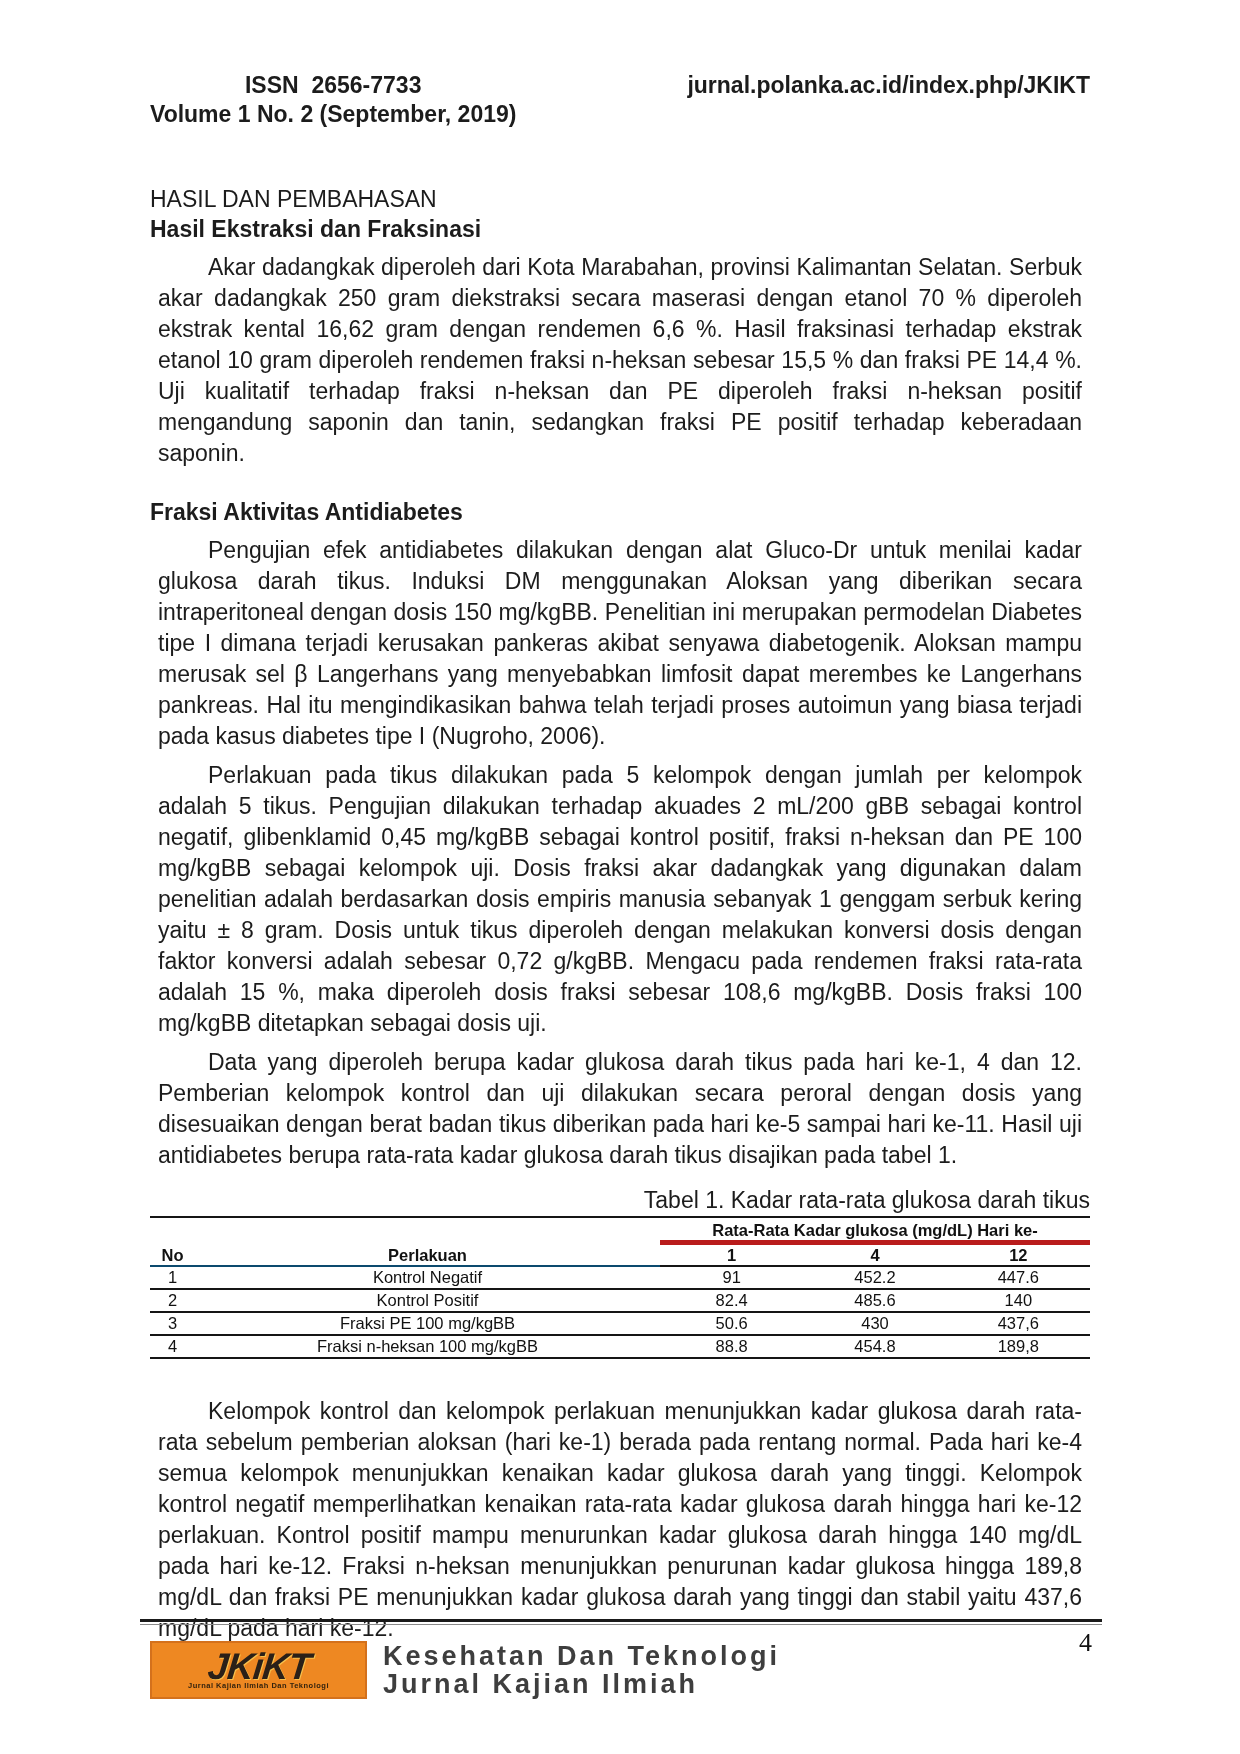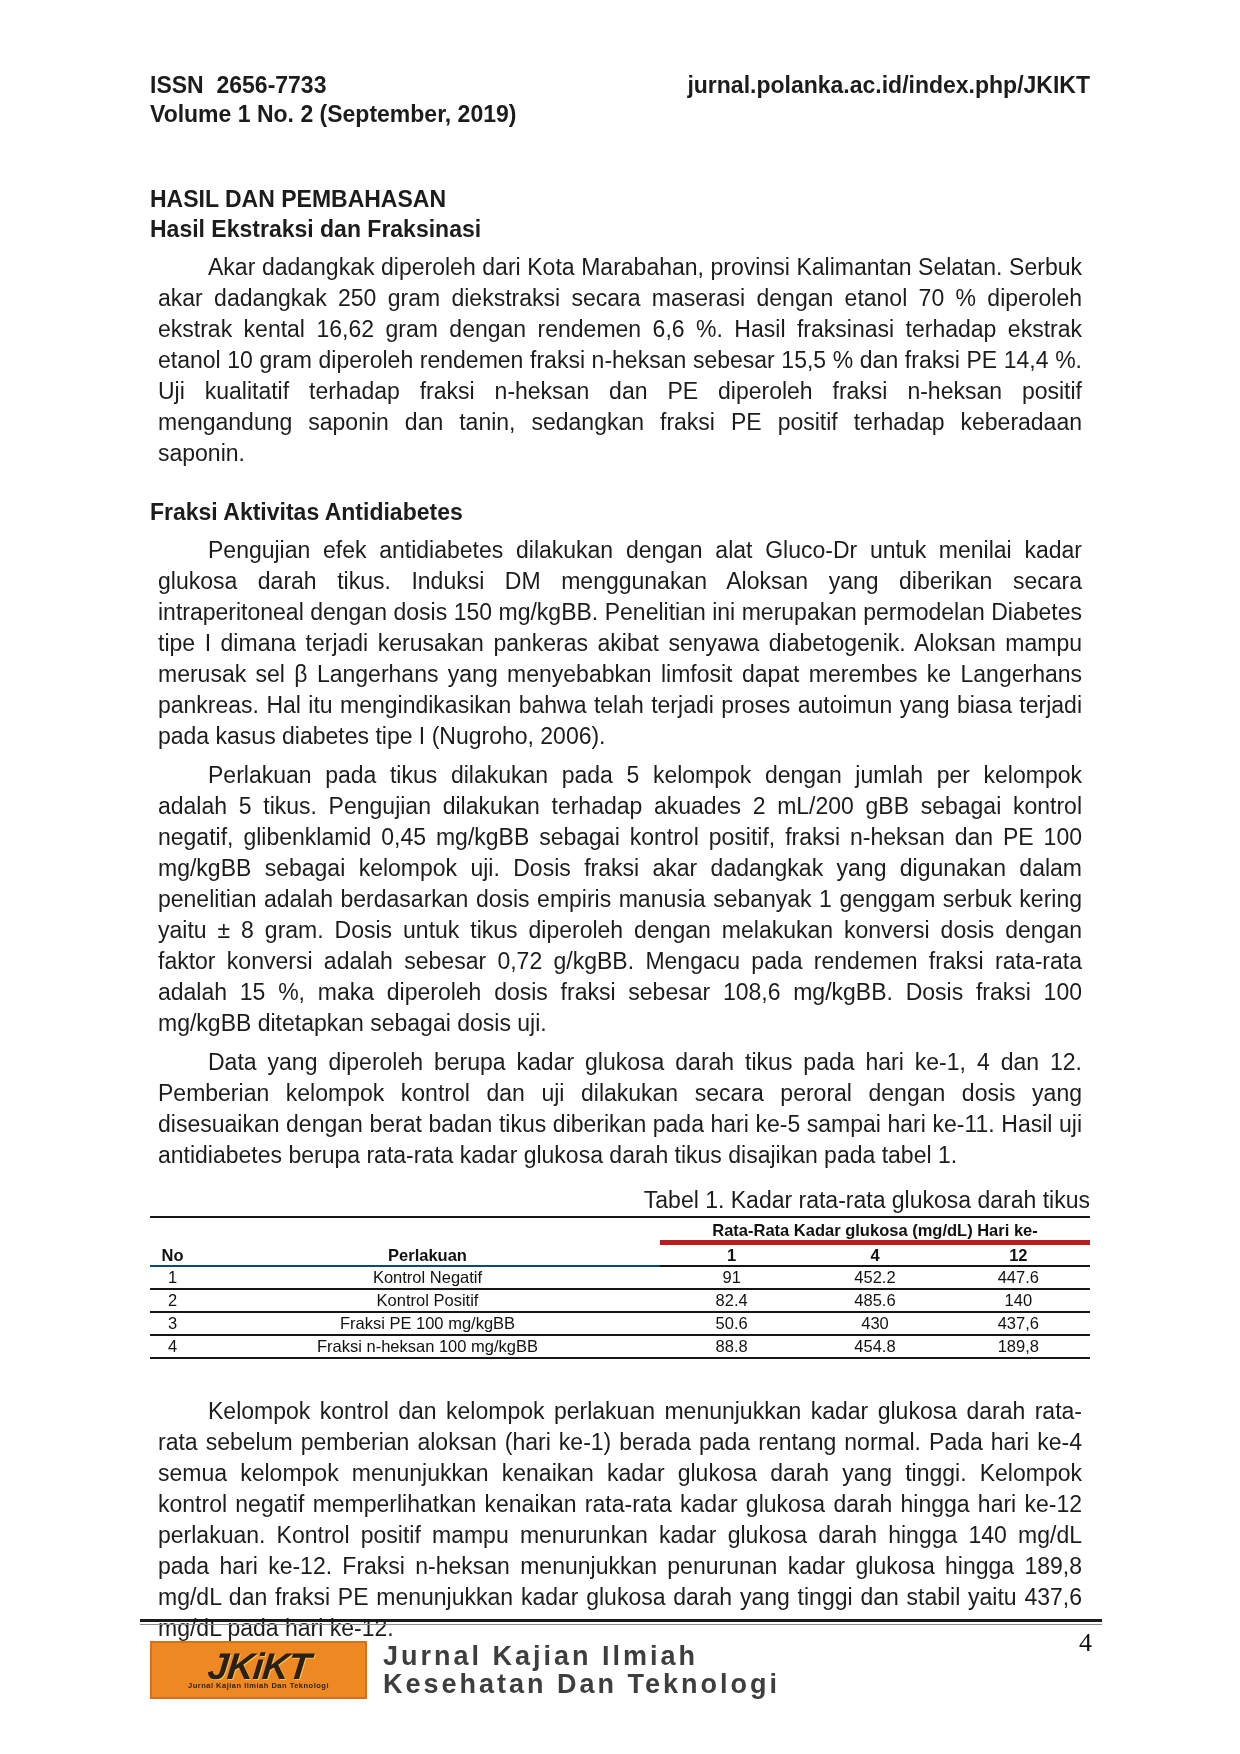--- a/index.html
+++ b/index.html
@@ -10,26 +10,26 @@
     font-family:"Liberation Sans", sans-serif;
     color:#1c1c1c;
     overflow:hidden;
   }
   .content { padding:0 150px; }
 
   
   .doc-header {
     display:flex; justify-content:space-between; align-items:flex-start;
     padding-top:71px;
-    font-weight:bold; font-size:23px; line-height:29px;
+    font-weight:bold; font-size:23px; line-height:29px;text-align:center;
   }
   .hdr-left div { white-space:pre; }
 
   
-  .main-heading { font-size:23px; line-height:30px; font-weight:bold; margin:55px 0 0 0; }
+  .main-heading { font-size:23px; line-height:30px; font-weight:normal; margin:55px 0 0 0; }
   .sub-heading  { font-size:23px; line-height:30px; font-weight:bold; margin:0; }
   .sub-heading.gap-above { margin-top:28px; }
 
   
   p.para {
     font-size:23px; line-height:31px;
     text-align:justify; text-justify:inter-word;
     margin:8px; text-indent:50px;
   }
 
@@ -160,17 +160,17 @@
 
   <div class="footer-rule"></div>
   <div class="page-number">4</div>
 
   <div class="footer-brand">
     <div class="logo-box">
       <div class="logo-text">JKiKT</div>
       <div class="logo-sub">Jurnal Kajian Ilmiah Dan Teknologi</div>
     </div>
     <div class="brand-name">
+      <div>Kesehatan Dan Teknologi</div>
       <div>Jurnal Kajian Ilmiah</div>
-      <div>Kesehatan Dan Teknologi</div>
     </div>
   </div>
 </div>
 
 </body></html>

